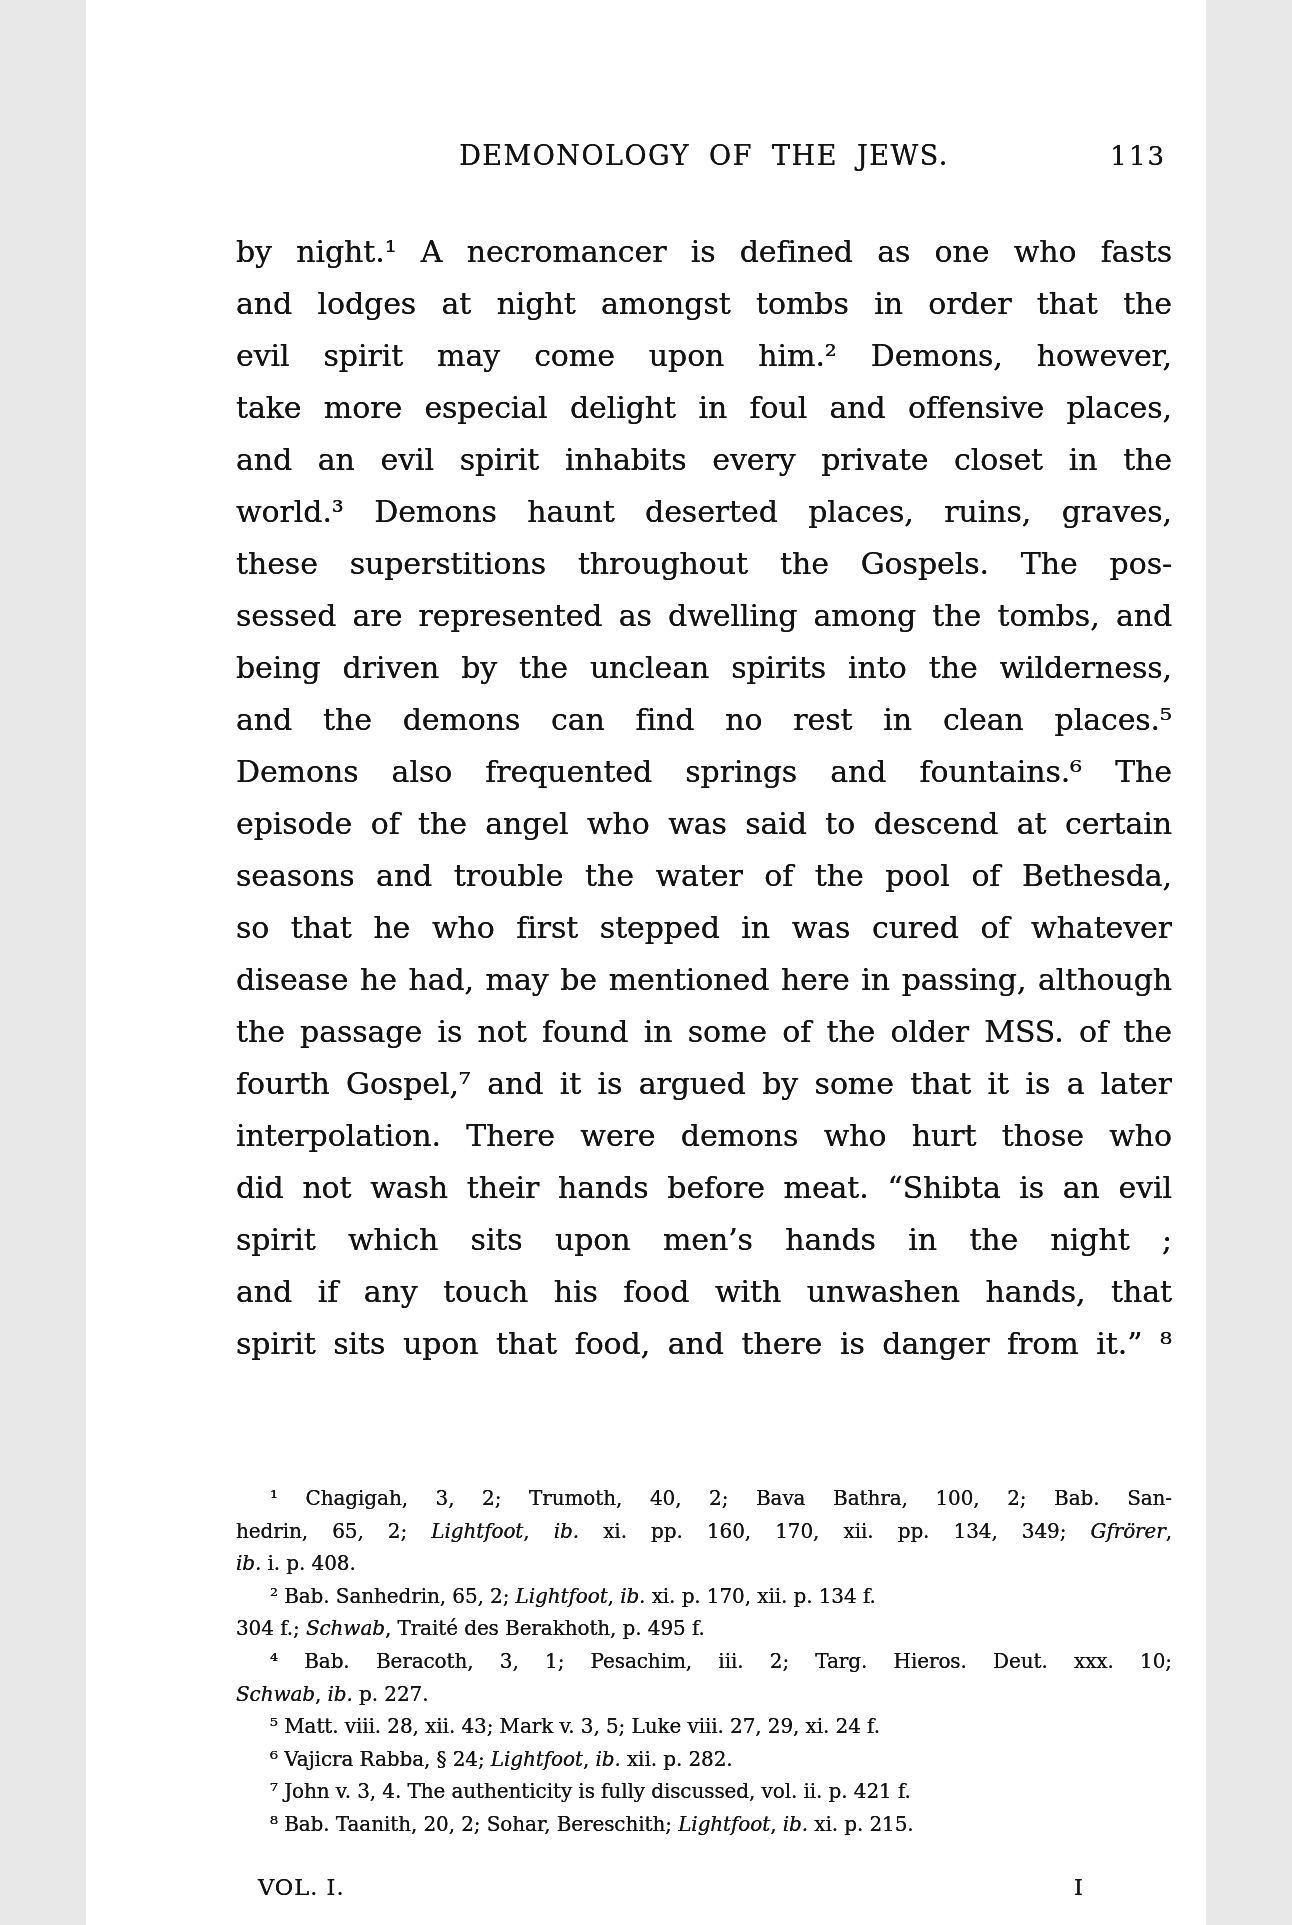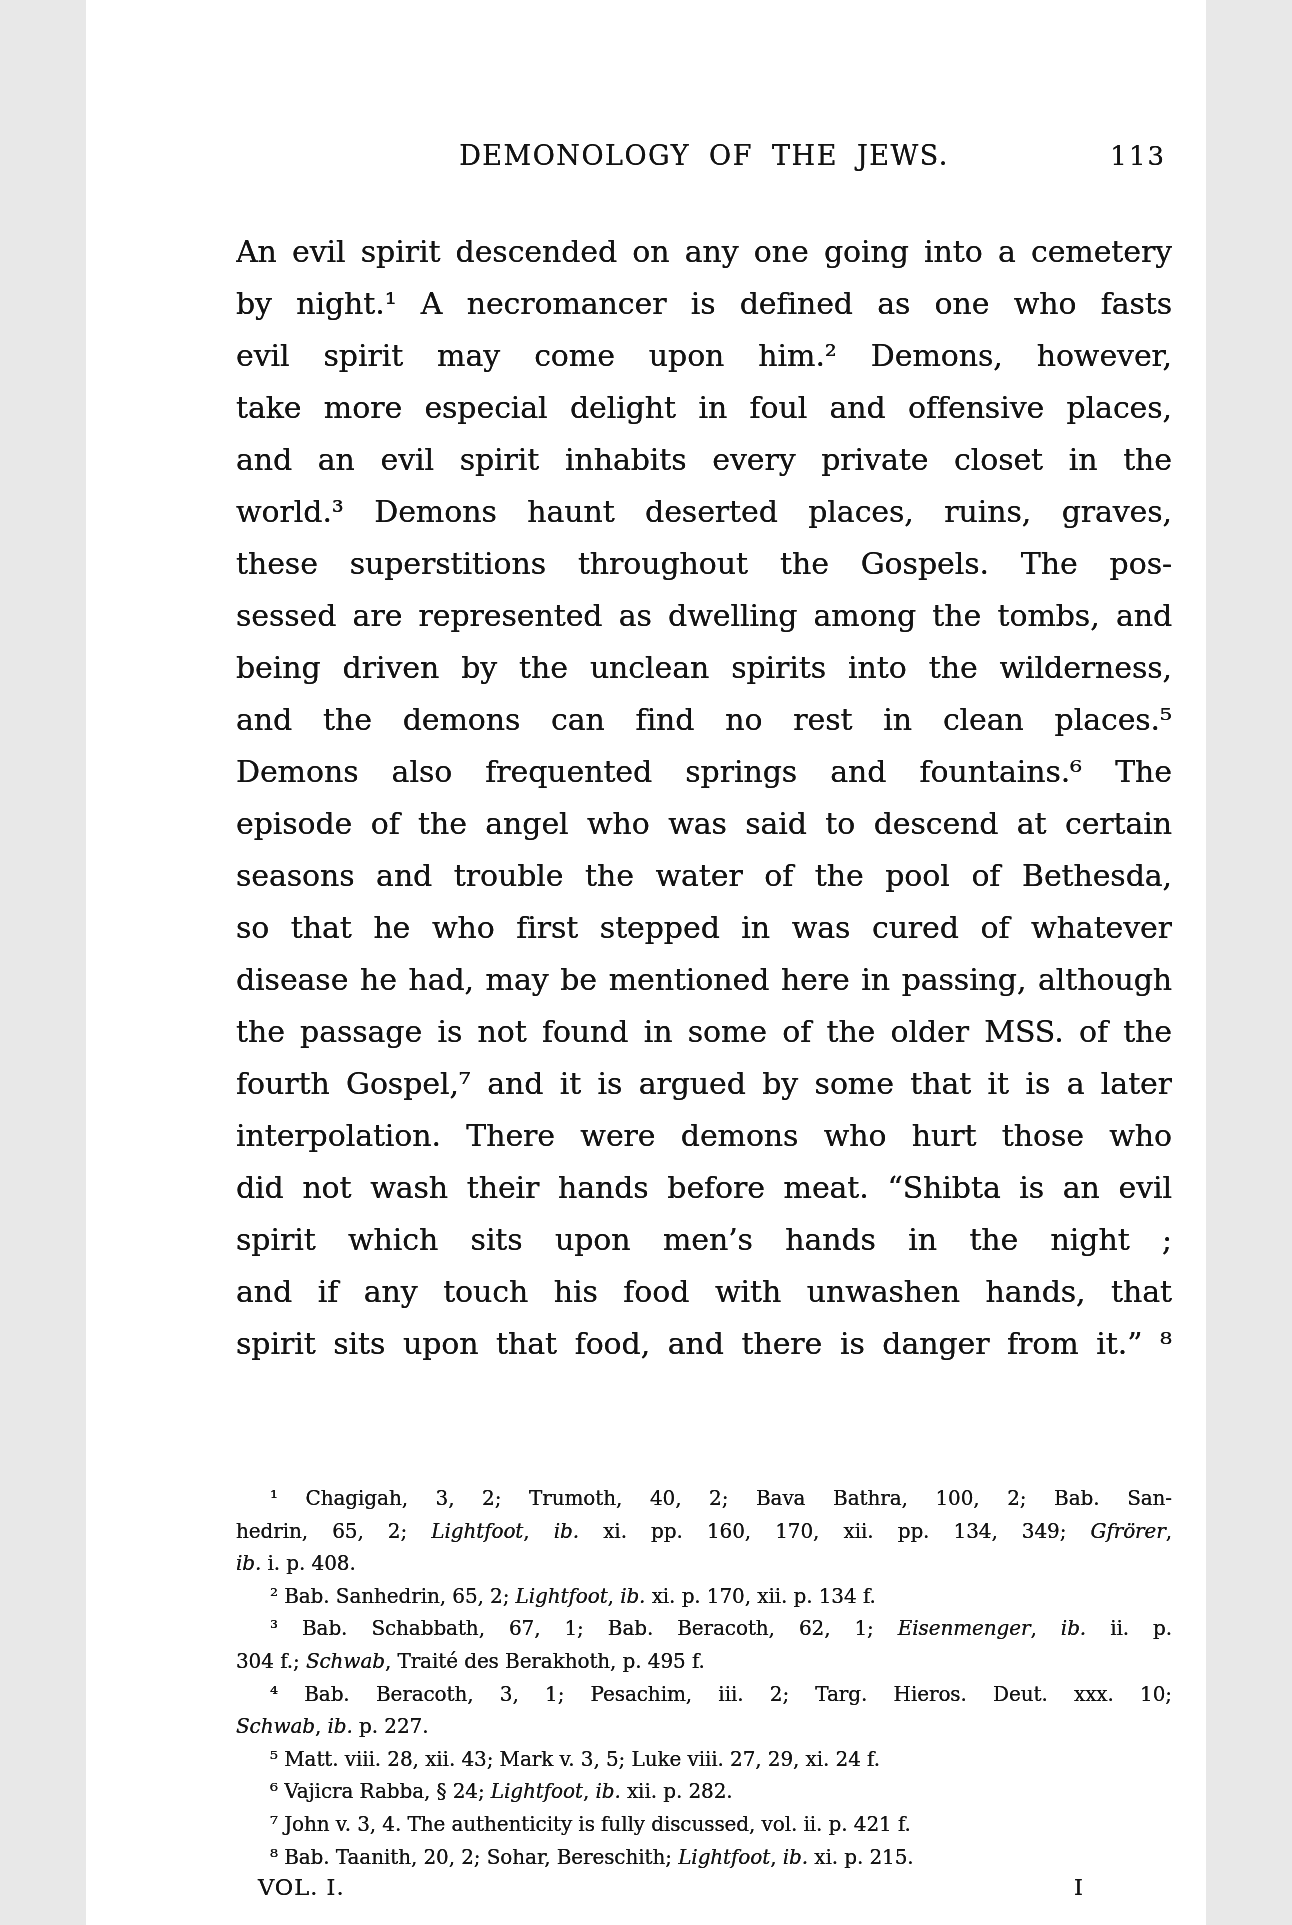--- a/index.html
+++ b/index.html
@@ -103,22 +103,22 @@
 <body>
 
 <div class="page">
 
   <div class="page-header">
     <span class="running-title">DEMONOLOGY OF THE JEWS.</span>
     <span class="page-number">113</span>
   </div>
 
   <div class="body-text" id="body-text">
-      <div class="body-line">An evil spirit descended on any one going into a cemetery</div>
       <div class="body-line">by night.¹  A necromancer is defined as one who fasts</div>
+      <div class="body-line">and lodges at night amongst tombs in order that the</div>
       <div class="body-line">evil spirit may come upon him.²  Demons, however,</div>
       <div class="body-line">take more especial delight in foul and offensive places,</div>
       <div class="body-line">and an evil spirit inhabits every private closet in the</div>
       <div class="body-line">world.³  Demons haunt deserted places, ruins, graves,</div>
       <div class="body-line">these superstitions throughout the Gospels.  The pos-</div>
       <div class="body-line">sessed are represented as dwelling among the tombs, and</div>
       <div class="body-line">being driven by the unclean spirits into the wilderness,</div>
       <div class="body-line">and the demons can find no rest in clean places.⁵</div>
       <div class="body-line">Demons also frequented springs and fountains.⁶  The</div>
       <div class="body-line">episode of the angel who was said to descend at certain</div>
@@ -132,21 +132,20 @@
       <div class="body-line">spirit which sits upon men’s hands in the night ;</div>
       <div class="body-line">and if any touch his food with unwashen hands, that</div>
       <div class="body-line">spirit sits upon that food, and there is danger from it.” ⁸</div>
     </div>
 
   <div class="footnotes" id="footnotes">
       <div class="fn-line indent justify"><span>¹ Chagigah, 3, 2; Trumoth, 40, 2; Bava Bathra, 100, 2; Bab. San-</span></div>
       <div class="fn-line justify"><span>hedrin, 65, 2; </span><i>Lightfoot</i><span>, </span><i>ib.</i><span> xi. pp. 160, 170, xii. pp. 134, 349; </span><i>Gfrörer</i><span>,</span></div>
       <div class="fn-line"><i>ib.</i><span> i. p. 408.</span></div>
       <div class="fn-line indent"><span>² Bab. Sanhedrin, 65, 2; </span><i>Lightfoot</i><span>, </span><i>ib.</i><span> xi. p. 170, xii. p. 134 f.</span></div>
-      <div class="fn-line indent justify"><span>³ Bab. Schabbath, 67, 1; Bab. Beracoth, 62, 1; </span><i>Eisenmenger</i><span>, </span><i>ib.</i><span> ii. p.</span></div>
       <div class="fn-line"><span>304 f.; </span><i>Schwab</i><span>, Traité des Berakhoth, p. 495 f.</span></div>
       <div class="fn-line indent justify"><span>⁴ Bab. Beracoth, 3, 1; Pesachim, iii. 2; Targ. Hieros. Deut. xxx. 10;</span></div>
       <div class="fn-line"><i>Schwab</i><span>, </span><i>ib.</i><span> p. 227.</span></div>
       <div class="fn-line indent"><span>⁵ Matt. viii. 28, xii. 43; Mark v. 3, 5; Luke viii. 27, 29, xi. 24 f.</span></div>
       <div class="fn-line indent"><span>⁶ Vajicra Rabba, § 24; </span><i>Lightfoot</i><span>, </span><i>ib.</i><span> xii. p. 282.</span></div>
       <div class="fn-line indent"><span>⁷ John v. 3, 4.  The authenticity is fully discussed, vol. ii. p. 421 f.</span></div>
       <div class="fn-line indent"><span>⁸ Bab. Taanith, 20, 2; Sohar, Bereschith; </span><i>Lightfoot</i><span>, </span><i>ib.</i><span> xi. p. 215.</span></div>
     </div>
 
   <div class="page-footer">

